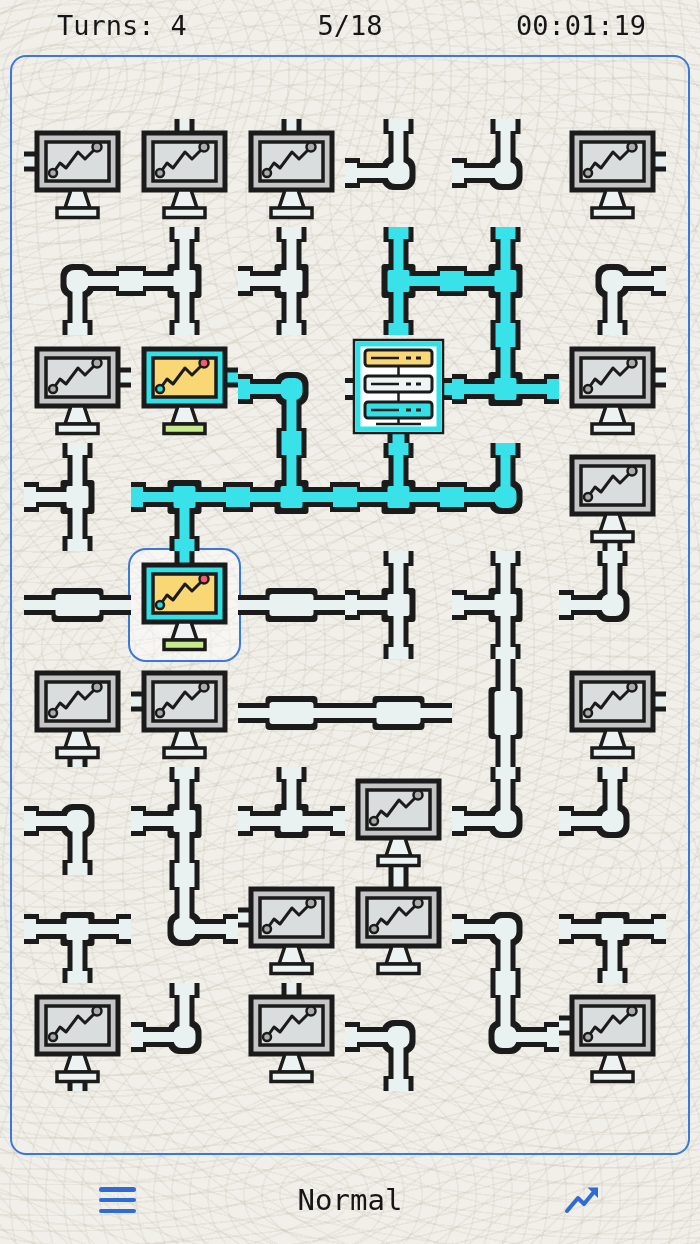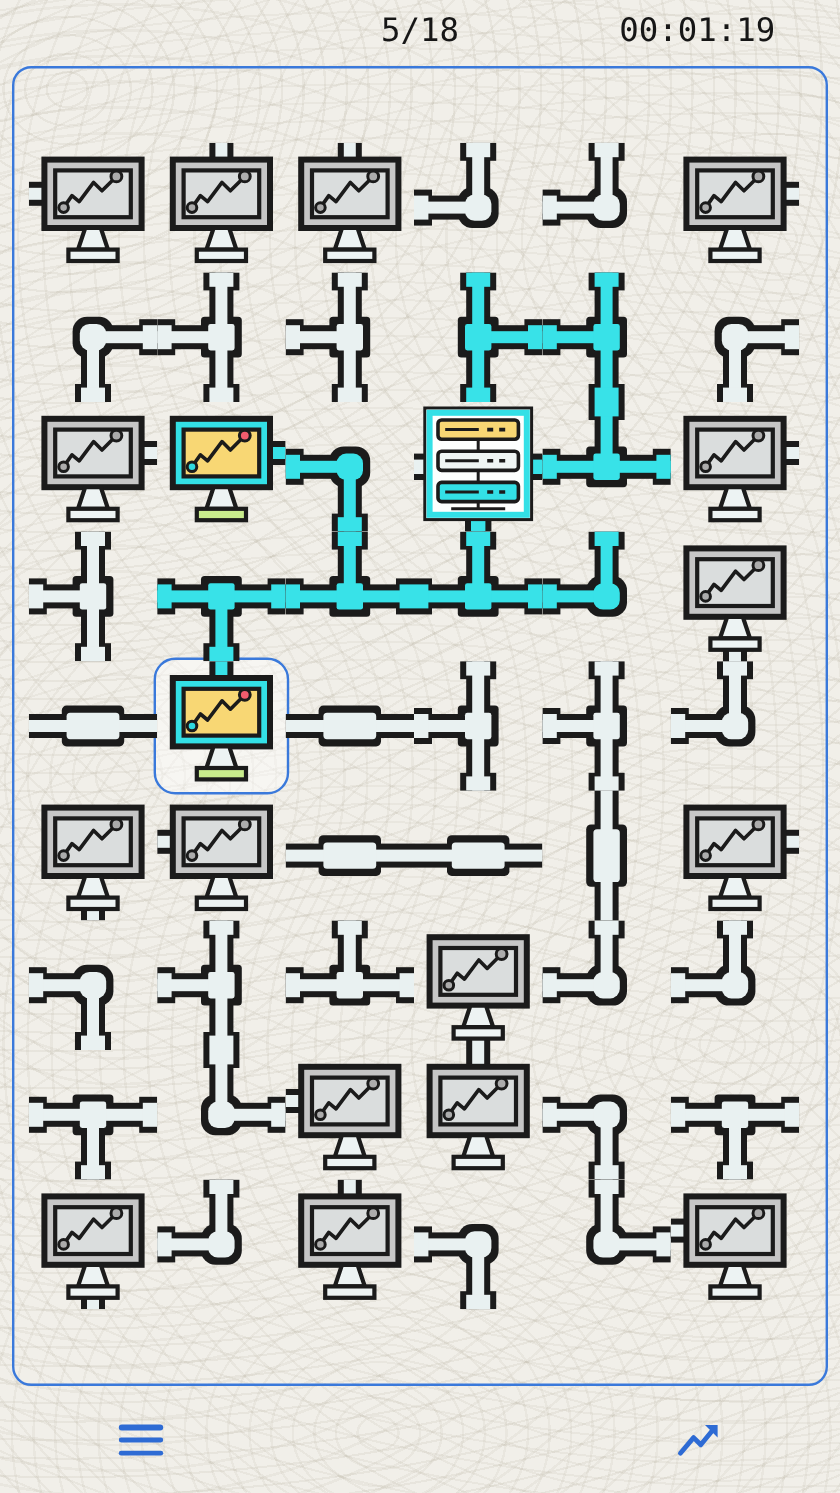--- a/index.html
+++ b/index.html
@@ -51,20 +51,23 @@
     position:absolute;left:0;top:28px;width:700px;text-align:center;font-size:29px;
   }
   .stats-btn{position:absolute;left:564px;top:30px;width:38px;height:30px;cursor:pointer;}
 </style>
 </head>
 <body>
 
 <div class="bg-pattern"></div>
 
 <div class="hud">
+  <div class="turns">
+    <span>Turns:</span><span class="val">4</span>
+  </div>
   <div class="progress">5/18</div>
   <div class="timer">00:01:19</div>
 </div>
 
 <div class="board">
   <div class="grid">
       <div class="selection" style="left: 104px; top: 429px;"></div>
       <div class="cell" style="left: 0px; top: 0px;">
         <svg width="107" height="108" viewBox="0 0 107 108">
           <rect x="0" y="32.5" width="15" height="20" fill="#1B1B1B"></rect>
@@ -849,19 +852,20 @@
       </div>
     </div>
 </div>
 
 <div class="footer">
   <div class="menu-btn">
     <span></span>
     <span></span>
     <span></span>
   </div>
+  <div class="difficulty">Normal</div>
   <div class="stats-btn">
     <svg width="38" height="30" viewBox="0 0 38 30">
       <polyline points="3,26 14,13 20,19 29,8" fill="none" stroke="#2E6BD4" stroke-width="4" stroke-linecap="round" stroke-linejoin="round"></polyline>
       <polygon points="23.5,2.5 34,2.5 34,13" fill="#2E6BD4"></polygon>
     </svg>
   </div>
 </div>
 
 </body></html>

